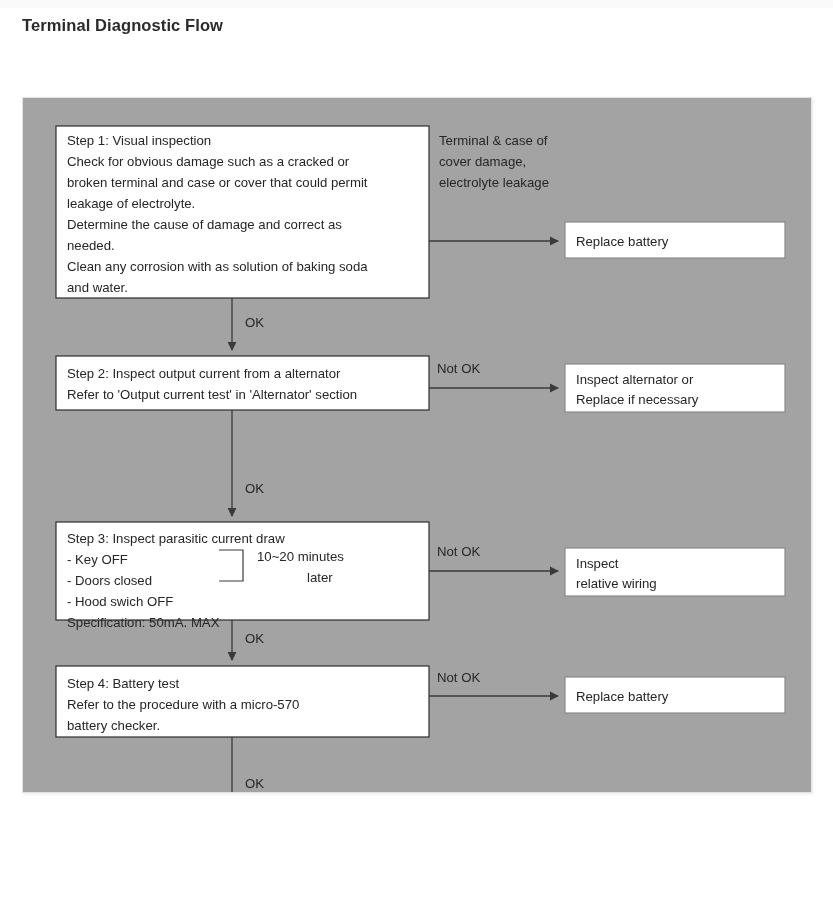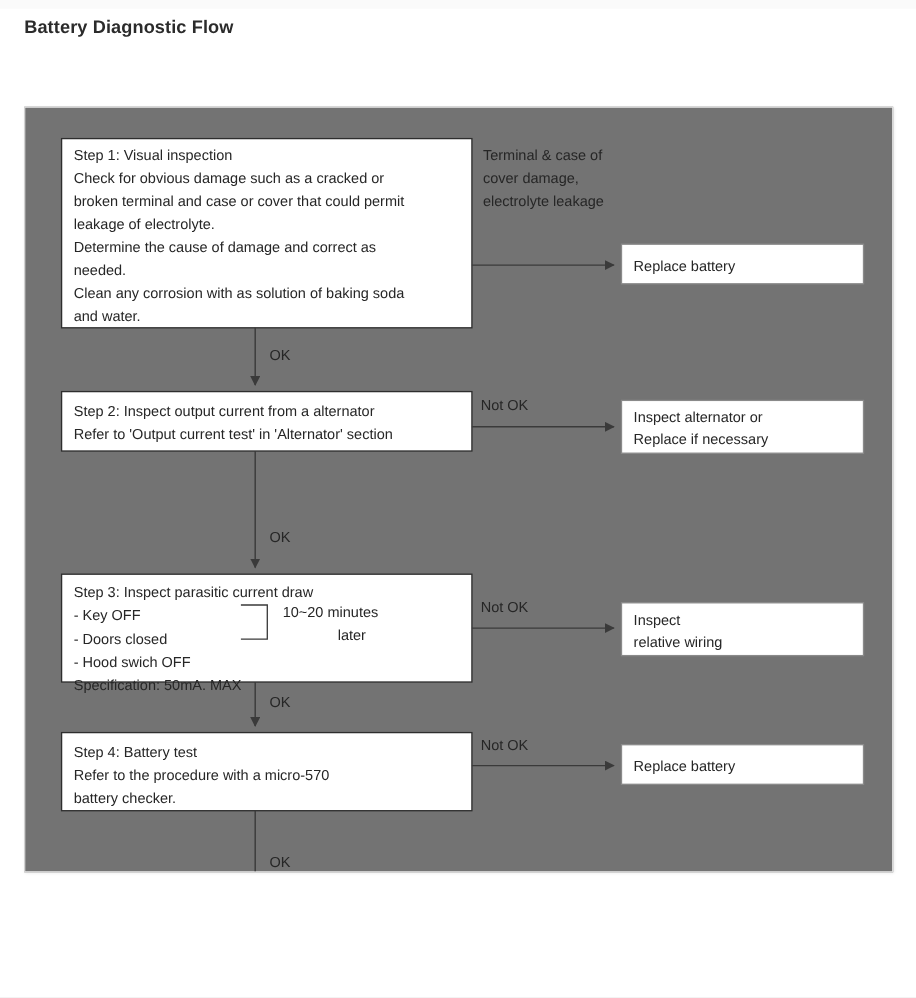--- a/index.html
+++ b/index.html
@@ -28,21 +28,21 @@
     font-weight: bold;
     color: #2b2b2b;
     letter-spacing: 0.1px;
   }
   #diagram-card {
     position: absolute;
     left: 22px;
     top: 97px;
     width: 790px;
     height: 696px;
-    background: #737373;
+    background: #a3a3a3;
     border: 1px solid #e3e3e3;
     box-shadow: 1px 1px 3px rgba(0,0,0,0.09);
     box-sizing: border-box;
     overflow: hidden;
     padding-left: 36px;
   }
   #flow-svg {
     position: absolute;
     left: 0;
     top: 0;
@@ -86,21 +86,21 @@
     stroke: #3a3a3a;
     stroke-width: 1.2;
     fill: none;
   }
 </style>
 </head>
 <body>
 
 <div id="top-strip"></div>
 
-<div id="page-title">Battery Diagnostic Flow</div>
+<div id="page-title">Terminal Diagnostic Flow</div>
 
 <div id="diagram-card">
 
   <svg id="flow-svg" width="790" height="800" viewBox="0 0 790 800">
 
     <defs>
       <marker id="arrow" viewBox="0 0 10 10" refX="9" refY="5" markerWidth="7" markerHeight="7" orient="auto-start-reverse">
         <path d="M 0 0 L 10 5 L 0 10 z" fill="#3a3a3a"></path>
       </marker>
     </defs>

